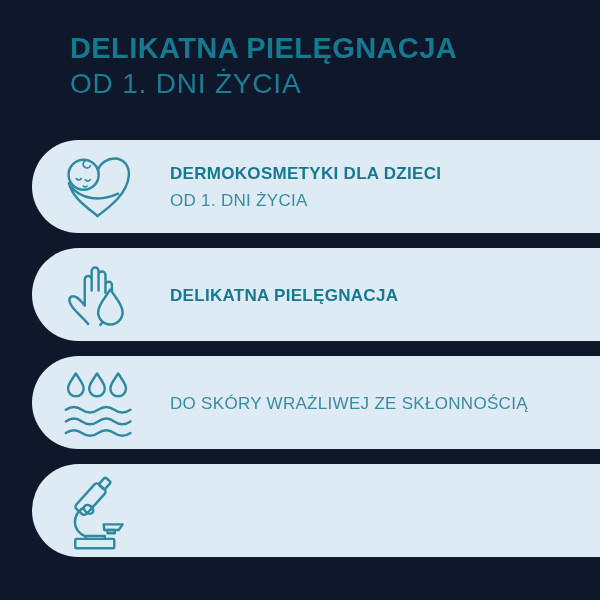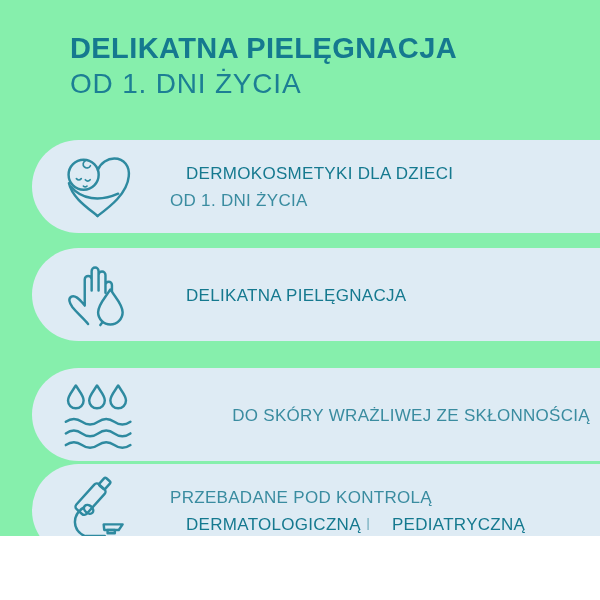--- a/index.html
+++ b/index.html
@@ -4,22 +4,22 @@
 <style>
   html, body { margin: 0; padding: 0; }
   body {
     width: 600px; height: 600px;
     background: #ffffff;
     font-family: "Liberation Sans", sans-serif;
     -webkit-font-smoothing: antialiased;
   }
   .page {
     position: relative;
-    width: 600px; height: 536px;
-    background: #86efac;
+    width: 600px; height: 600px;
+    background: #0f172a;
     overflow: hidden;
   }
   .title {
     position: absolute;
     left: 70px; top: 30px;
     color: #15798F;
     letter-spacing: 0.4px;
   }
   .title-line1 {
     display: block;
@@ -38,21 +38,21 @@
   .pill {
     position: absolute;
     left: 32px;
     width: 568px;
     height: 93px;
     background: #DEEBF4;
     border-radius: 46.5px 0 0 46.5px;
   }
   .pill.r1 { top: 140px; }
   .pill.r2 { top: 248px; }
-  .pill.r3 { top: 368px; text-align: right; }
+  .pill.r3 { top: 356px; }
   .pill.r4 { top: 464px; }
   .icon-box {
     position: absolute;
     left: 26px; top: 50%;
     transform: translateY(-50%);
     width: 78px; height: 78px;
   }
   .icon-box svg { width: 78px; height: 78px; display: block; }
   .ic {
     stroke: #2E8AA0;
@@ -81,21 +81,21 @@
     transform: translateY(-50%);
     width: 420px;
   }
   .line {
     margin: 0;
     font-size: 17px;
     line-height: 27px;
     letter-spacing: 0.3px;
     white-space: nowrap;
   }
-  .seg-bold    { font-weight: 400; color: #15798F; margin-left: 16px; }
+  .seg-bold    { font-weight: 700; color: #15798F; }
   .seg-regular { font-weight: 400; color: #3A8CA0; }
   .seg-light   { font-weight: 400; color: #8CBCCA; }
 </style>
 </head>
 <body>
 
 <div class="page">
 
   <div class="title">
     <span class="title-line1">DELIKATNA PIELĘGNACJA</span>
@@ -157,19 +157,15 @@
           <rect class="ic" x="27.8" y="1.5" width="7" height="9" rx="1.5"></rect>
         </g>
         <ellipse class="ic" cx="27.5" cy="33.5" rx="4.6" ry="3.4" transform="rotate(42 27.5 33.5)"></ellipse>
         <path class="ic" d="M23 32 C13 38 11.5 52 25 58"></path>
         <path class="ic" d="M41 47 h17 l-3.5 5 h-13 z"></path>
         <path class="ic" d="M44.5 52 h6.5 v3 h-6.5 z"></path>
         <path class="ic" d="M25 60 v-2.5 h17 v2.5"></path>
         <rect class="ic" x="15.5" y="60" width="35" height="8.5" rx="1"></rect>
       </svg>
     </div>
-    <div class="text-block">
-      <p class="line"><span class="seg-regular">PRZEBADANE POD KONTROLĄ</span></p>
-      <p class="line"><span class="seg-bold">DERMATOLOGICZNĄ</span><span class="seg-light"> I </span><span class="seg-bold">PEDIATRYCZNĄ</span></p>
-    </div>
   </div>
 
 </div>
 
 </body></html>

